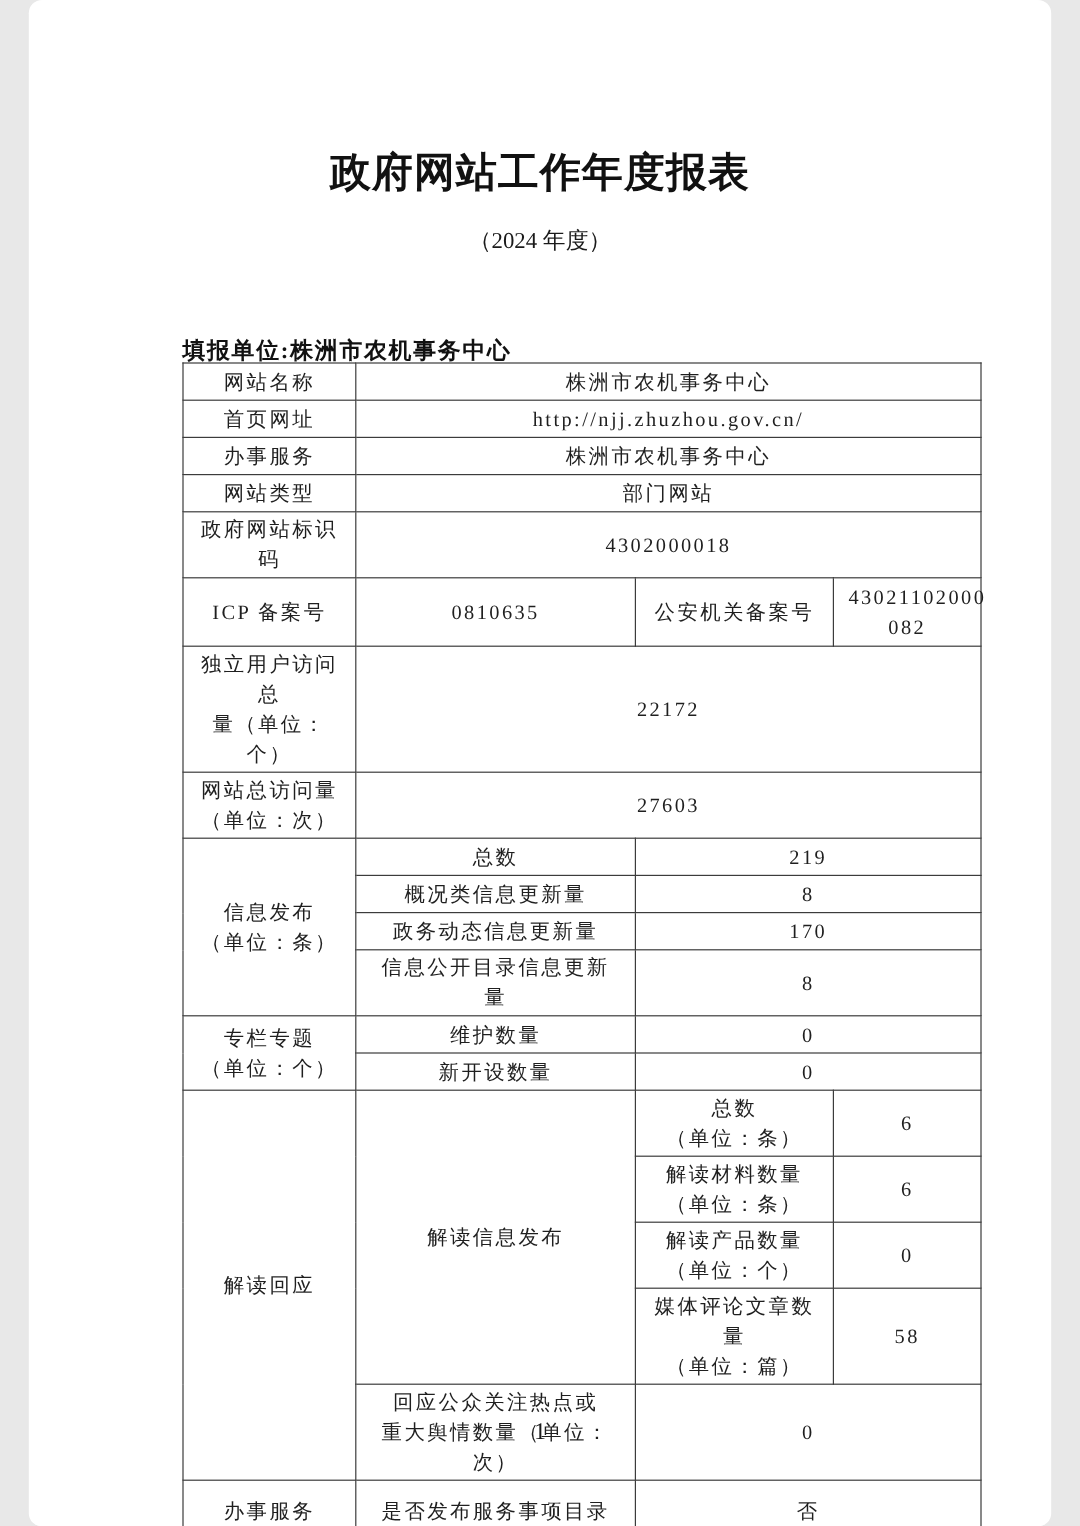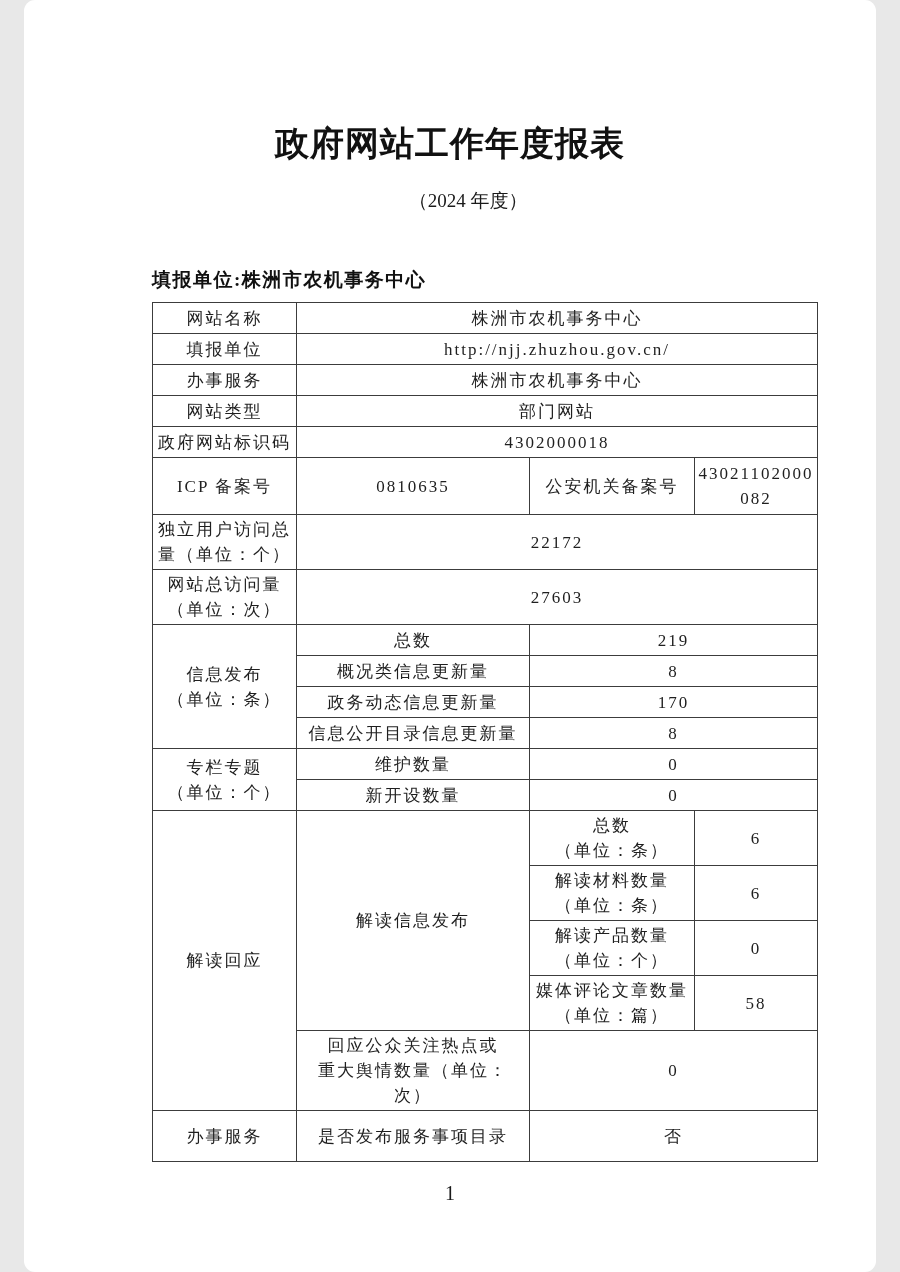--- a/index.html
+++ b/index.html
@@ -23,29 +23,29 @@
     text-align: center;
     font-family: "Liberation Sans", "DejaVu Sans", sans-serif;
     font-size: 34px;
     font-weight: bold;
     letter-spacing: 1px;
     color: #111;
   }
   .doc-subtitle {
     position: absolute;
     top: 188px;
-    left: 18px;
+    left: 0;
     width: 100%;
     text-align: center;
     font-size: 19px;
     color: #1a1a1a;
   }
   .reporting-unit {
     position: absolute;
-    top: 267px;
+    top: 279px;
     left: 128px;
     font-size: 19px;
     font-weight: bold;
     letter-spacing: 1.5px;
     color: #111;
   }
   table.report {
     position: absolute;
     top: 302px;
     left: 128px;
@@ -53,21 +53,21 @@
     border-collapse: collapse;
     table-layout: fixed;
   }
   table.report td {
     border: 1px solid #3c3c3c;
     text-align: center;
     vertical-align: middle;
     font-size: 17px;
     line-height: 25px;
     letter-spacing: 2px;
-    padding: 2px 0;
+    padding: 2px 12px;
     white-space: pre-line;
     color: #1f1f1f;
   }
   tr.h31 { height: 31px; }
   tr.h57 { height: 57px; }
   tr.h55 { height: 55px; }
   tr.h52 { height: 52px; }
   tr.h78 { height: 78px; font-family: Liberation Serif, serif; }
   tr.h51 { height: 51px; }
   td.v-bottom { vertical-align: bottom; padding-bottom: 3px; margin-top: 22px; }
@@ -97,21 +97,21 @@
       <col style="width:233px">
       <col style="width:165px">
       <col style="width:123px">
     </colgroup>
     <tbody>
       <tr class="h31">
         <td>网站名称</td>
         <td colspan="3">株洲市农机事务中心</td>
       </tr>
       <tr class="h31">
-        <td>填报单位</td>
+        <td>首页网址</td>
         <td colspan="3">http://njj.zhuzhou.gov.cn/</td>
       </tr>
       <tr class="h31">
         <td>办事服务</td>
         <td colspan="3">株洲市农机事务中心</td>
       </tr>
       <tr class="h31">
         <td>网站类型</td>
         <td colspan="3">部门网站</td>
       </tr>

